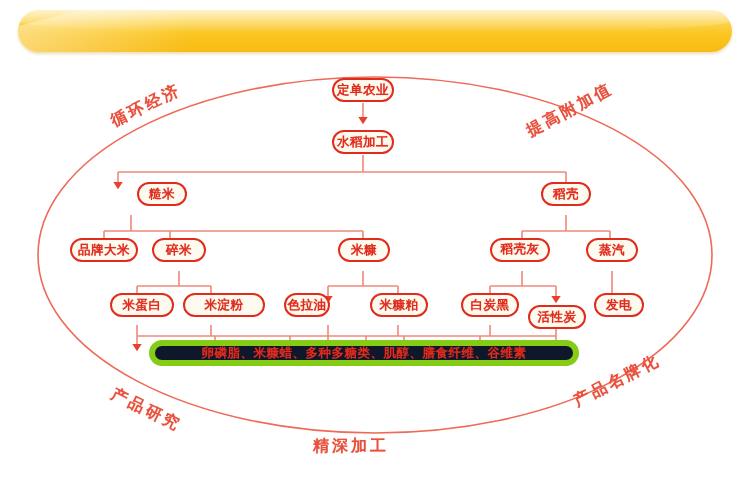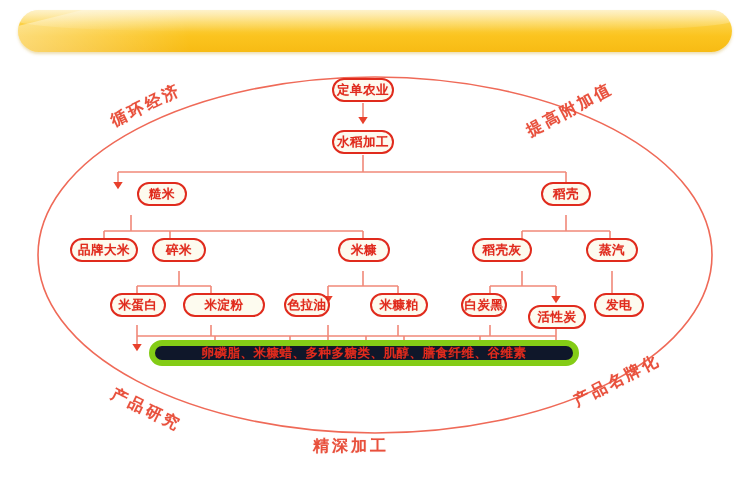--- a/index.html
+++ b/index.html
@@ -163,33 +163,33 @@
   <div class="node h24" style="left:106px;top:182px;width:50px;margin-left:31px;">糙米</div>
 
   <div class="node h24" style="left:541px;top:182px;width:50px;">稻壳</div>
 
   <div class="node h24" style="left:70px;top:238px;width:68px;">品牌大米</div>
 
   <div class="node h24" style="left:152px;top:238px;width:54px;">碎米</div>
 
   <div class="node h24" style="left:338px;top:238px;width:52px;">米糠</div>
 
-  <div class="node h24" style="left:472px;top:238px;width:60px;">稻壳灰</div>
+  <div class="node h24" style="left:490px;top:238px;width:60px;font-family:Liberation Mono, monospace;">稻壳灰</div>
 
   <div class="node h24" style="left:586px;top:238px;width:52px;">蒸汽</div>
 
-  <div class="node h24" style="left:110px;top:293px;width:56px;">米蛋白</div>
+  <div class="node h24" style="left:110px;top:293px;width:64px;">米蛋白</div>
 
   <div class="node h24" style="left:183px;top:293px;width:82px;">米淀粉</div>
 
   <div class="node h24" style="left:284px;top:293px;width:46px;">色拉油</div>
 
   <div class="node h24" style="left:370px;top:293px;width:58px;">米糠粕</div>
 
-  <div class="node h24" style="left:461px;top:293px;width:46px;">白炭黑</div>
+  <div class="node h24" style="left:461px;top:293px;width:58px;">白炭黑</div>
 
   <div class="node h24" style="left:528px;top:293px;width:58px;margin-top:12px;">活性炭</div>
 
   <div class="node h24" style="left:594px;top:293px;width:50px;">发电</div>
 
   <div class="summary" style="left:149px;top:340px;width:430px;height:26px;">卵磷脂、米糠蜡、多种多糖类、肌醇、膳食纤维、谷维素</div>
 
   <div class="cap" style="left:112px;top:112px;transform:rotate(-26deg);transform-origin:left center;">循环经济</div>
 
   <div class="cap" style="left:528px;top:122px;transform:rotate(-28deg);transform-origin:left center;">提高附加值</div>

